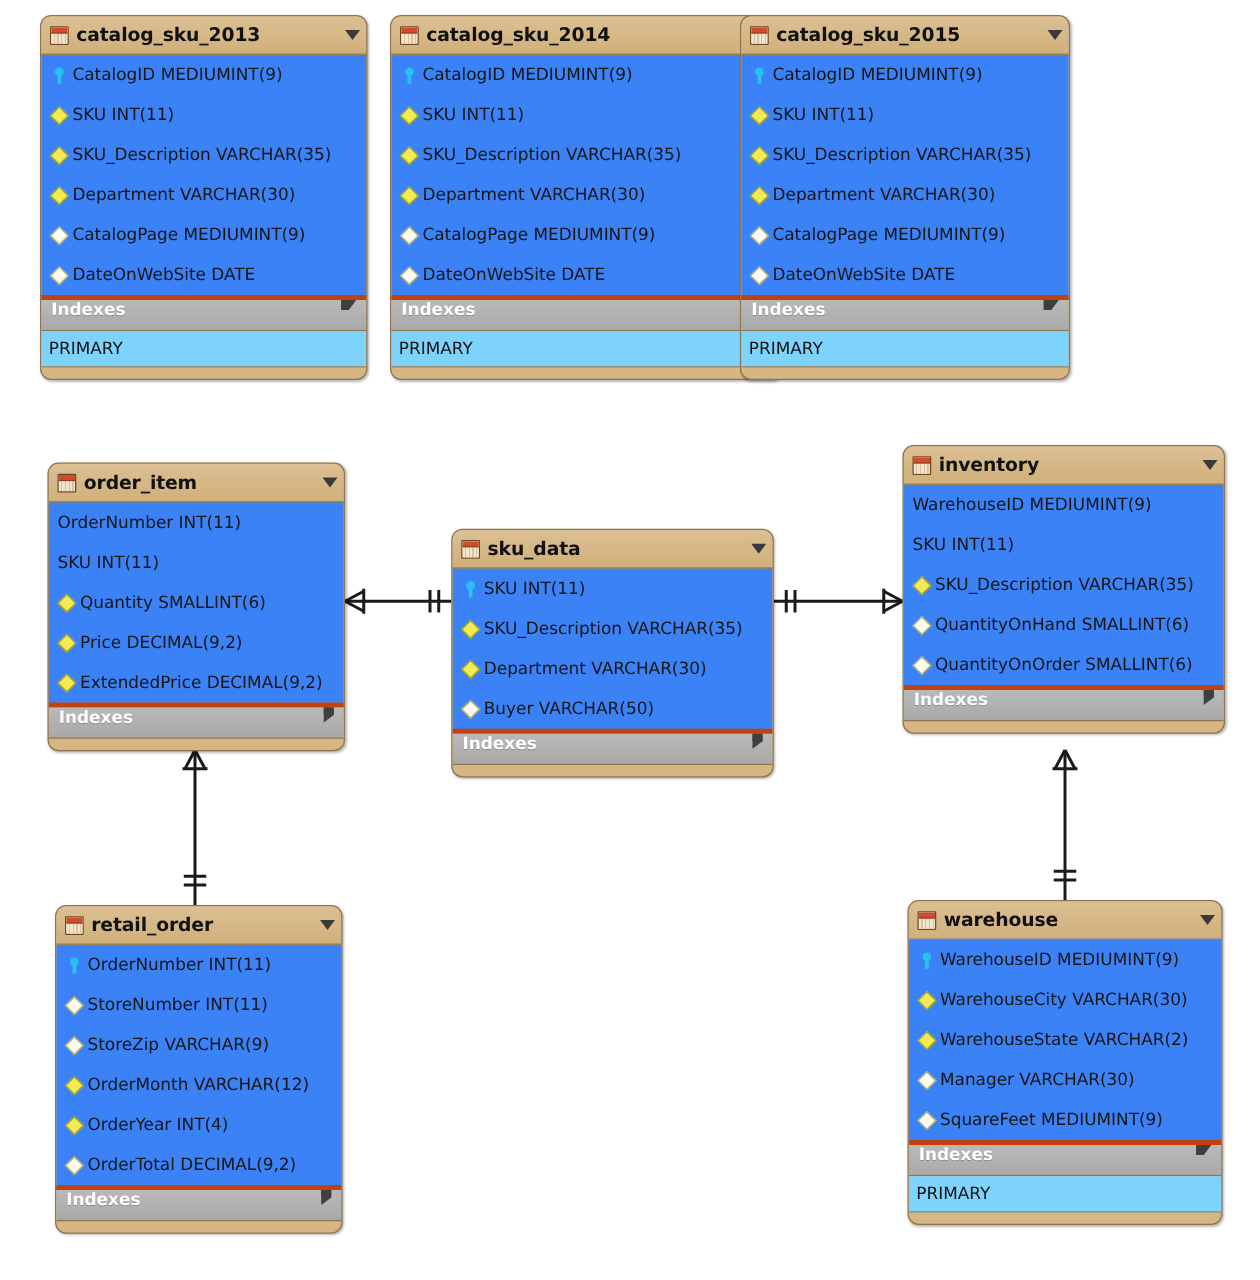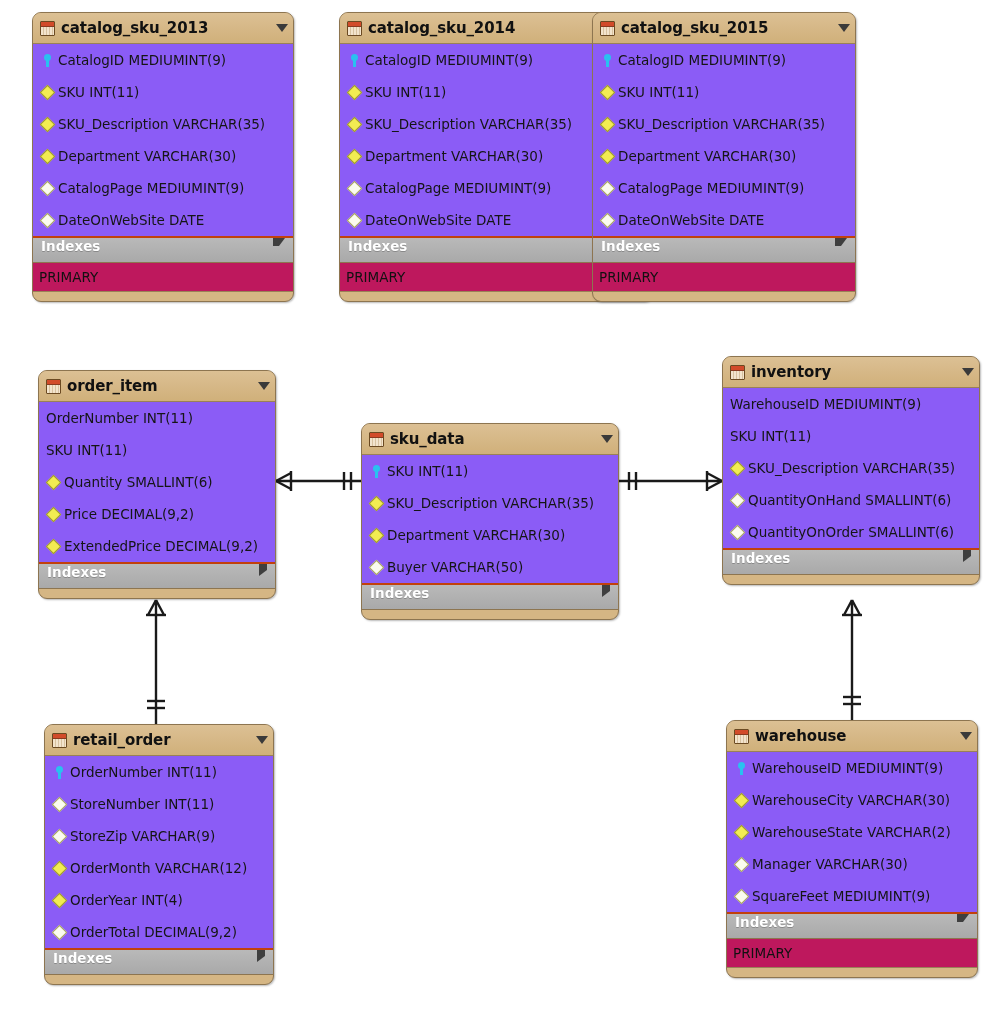--- a/index.html
+++ b/index.html
@@ -71,23 +71,23 @@
     border-right:6px solid transparent;
     border-top:8px solid #3a3a3a;
   }
   .caret-right{
     width:0;height:0;flex:0 0 auto;
     border-top:6px solid transparent;
     border-bottom:6px solid transparent;
     border-left:8px solid #3a3a3a;
   }
   .cols{
-    background:#8b5cf6;
+    background:#3b82f6;
     border-top:1px solid #9a8157;
-    border-bottom:2px solid #c2410c;
+    border-bottom:4px solid #c2410c;
   }
   .col{
     height:32px;
     display:flex;
     align-items:center;
     padding:0 6px 0 7px;
     box-sizing:border-box;
     font-size:13.5px;
     color:#151515;
     white-space:nowrap;
@@ -124,21 +124,21 @@
     box-sizing:border-box;
     border-bottom:1px solid #8d7550;
   }
   .idx-bar .lbl{
     flex:1 1 auto;font-size:13.5px;font-weight:bold;color:#ffffff;
     text-shadow:0 1px 0 rgba(0,0,0,.22);
   }
   .idx-bar .caret-down,.idx-bar .caret-right{
     border-top-color:#3f3f3f;border-left-color:#3f3f3f;
   }
-  .idx-list{background:#be185d;border-bottom:1px solid #9a8157;}
+  .idx-list{background:#7dd3fc;border-bottom:1px solid #9a8157;}
   .idx-row{
     height:28px;line-height:28px;padding-left:6px;
     font-size:13.5px;color:#111;white-space:nowrap;
   }
 </style>
 </head>
 <body>
 
 <div id="canvas">
 
@@ -234,21 +234,21 @@
           </div>
         </div>
         <div class="idx-bar">
           <span class="lbl">Indexes</span>
           <span class="caret-down"></span>
         </div>
         <div class="idx-list">
           <div class="idx-row">PRIMARY</div>
         </div>
       </div>
-      <div class="tbl" style="left: 312px; top: 12px; width: 314px; margin-left: 27px;">
+      <div class="tbl" style="left: 312px; top: 12px; width: 314px;">
         <div class="tbl-hdr">
           <span class="ico-table"></span>
           <span class="tbl-title">catalog_sku_2014</span>
           <span class="caret-down"></span>
         </div>
         <div class="cols">
           <div class="col">
             <span class="gutter">
               <span class="ico-pk"></span>
             </span>

